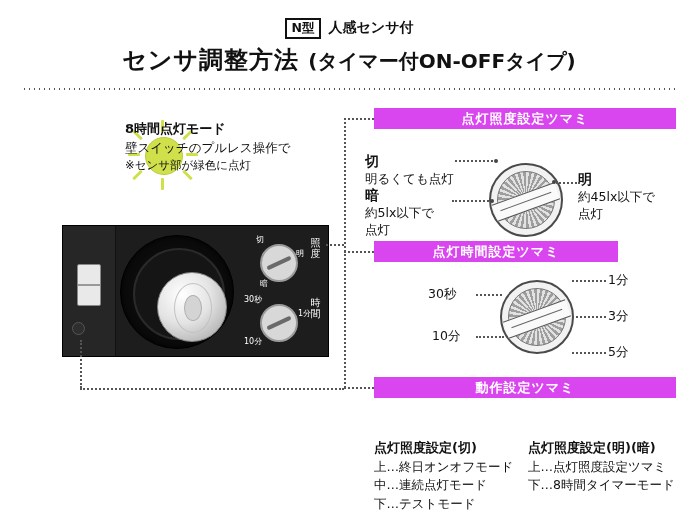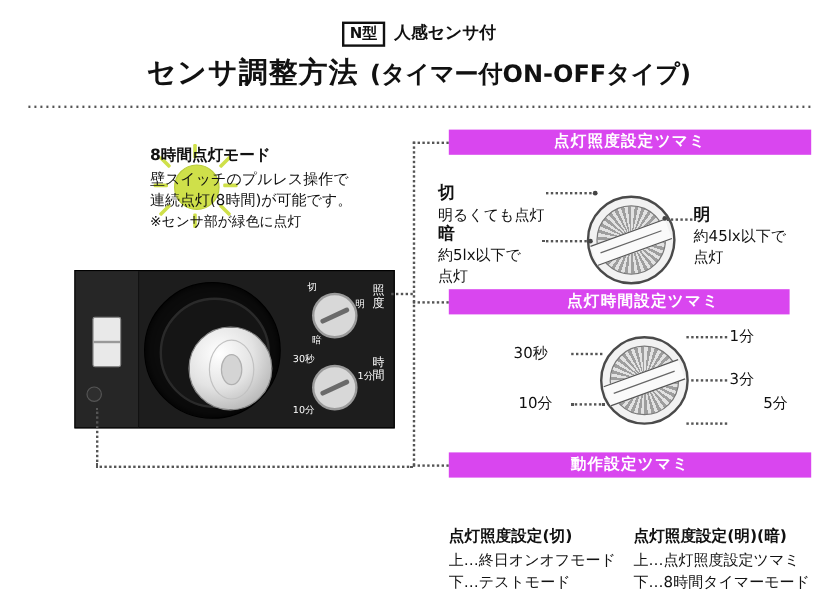--- a/index.html
+++ b/index.html
@@ -174,21 +174,20 @@
     <div class="ray" style="left:58px;top:33px;width:12px;height:3px;"></div>
     <div class="ray" style="left:8px;top:9px;width:3px;height:12px;transform:rotate(-45deg);"></div>
     <div class="ray" style="left:58px;top:9px;width:3px;height:12px;transform:rotate(45deg);"></div>
     <div class="ray" style="left:8px;top:49px;width:3px;height:12px;transform:rotate(45deg);"></div>
     <div class="ray" style="left:58px;top:49px;width:3px;height:12px;transform:rotate(-45deg);"></div>
   </div>
 
   <div class="note">
     <div><b>8時間点灯モード</b></div>
     <div>壁スイッチのプルレス操作で</div>
-    <div>連続点灯(8時間)が可能です。</div>
     <div class="small">※センサ部が緑色に点灯</div>
   </div>
 
   <div class="device">
     <div class="panel-left">
       <div class="switch"></div>
       <div class="dotcap"></div>
     </div>
     <div class="lens-outer">
       <div class="lens-ring">
@@ -248,49 +247,50 @@
   <div class="knob-label" style="left:578px;top:170px;width:120px;">
     <div class="big">明</div>
     <div>約45lx以下で</div>
     <div>点灯</div>
   </div>
   <div class="dline" style="left:556px;top:182px;width:24px;"></div>
   <div class="pointer-dot" style="left:552px;top:180px;"></div>
   <div class="pointer-dot" style="left:494px;top:159px;"></div>
   <div class="pointer-dot" style="left:490px;top:199px;"></div>
 
-  <div class="sec-hdr" style="left:374px;top:241px;width:244px;padding-left:40px;">点灯時間設定ツマミ</div>
+  <div class="sec-hdr" style="left:374px;top:241px;width:244px;">点灯時間設定ツマミ</div>
 
   <div class="knob" style="left:500px;top:280px;">
     <div class="inner"></div>
     <div class="band rot">
         <div class="ln"></div>
       </div>
   </div>
 
   <div class="knob-label" style="left:428px;top:286px;">30秒</div>
   <div class="dline" style="left:476px;top:294px;width:26px;"></div>
 
   <div class="knob-label" style="left:432px;top:328px;">10分</div>
   <div class="dline" style="left:476px;top:336px;width:28px;"></div>
 
   <div class="knob-label" style="left:608px;top:272px;">1分</div>
   <div class="dline" style="left:572px;top:280px;width:34px;"></div>
 
   <div class="knob-label" style="left:608px;top:308px;">3分</div>
   <div class="dline" style="left:576px;top:316px;width:30px;"></div>
 
-  <div class="knob-label" style="left:608px;top:328px;margin-left:28px;">5分</div>
+  <div class="knob-label" style="left:608px;top:344px;">5分</div>
   <div class="dline" style="left:572px;top:352px;width:34px;"></div>
 
   <div class="sec-hdr" style="left:374px;top:377px;width:302px;">動作設定ツマミ</div>
 
   <div class="op-col" style="left:374px;top:406px;width:150px;">
     <div class="h">点灯照度設定(切)</div>
     <div>上…終日オンオフモード</div>
+    <div>中…連続点灯モード</div>
     <div>下…テストモード</div>
   </div>
 
   <div class="op-col" style="left:528px;top:406px;width:165px;">
     <div class="h">点灯照度設定(明)(暗)</div>
     <div>上…点灯照度設定ツマミ</div>
     <div>下…8時間タイマーモード</div>
   </div>
 
 </div>

